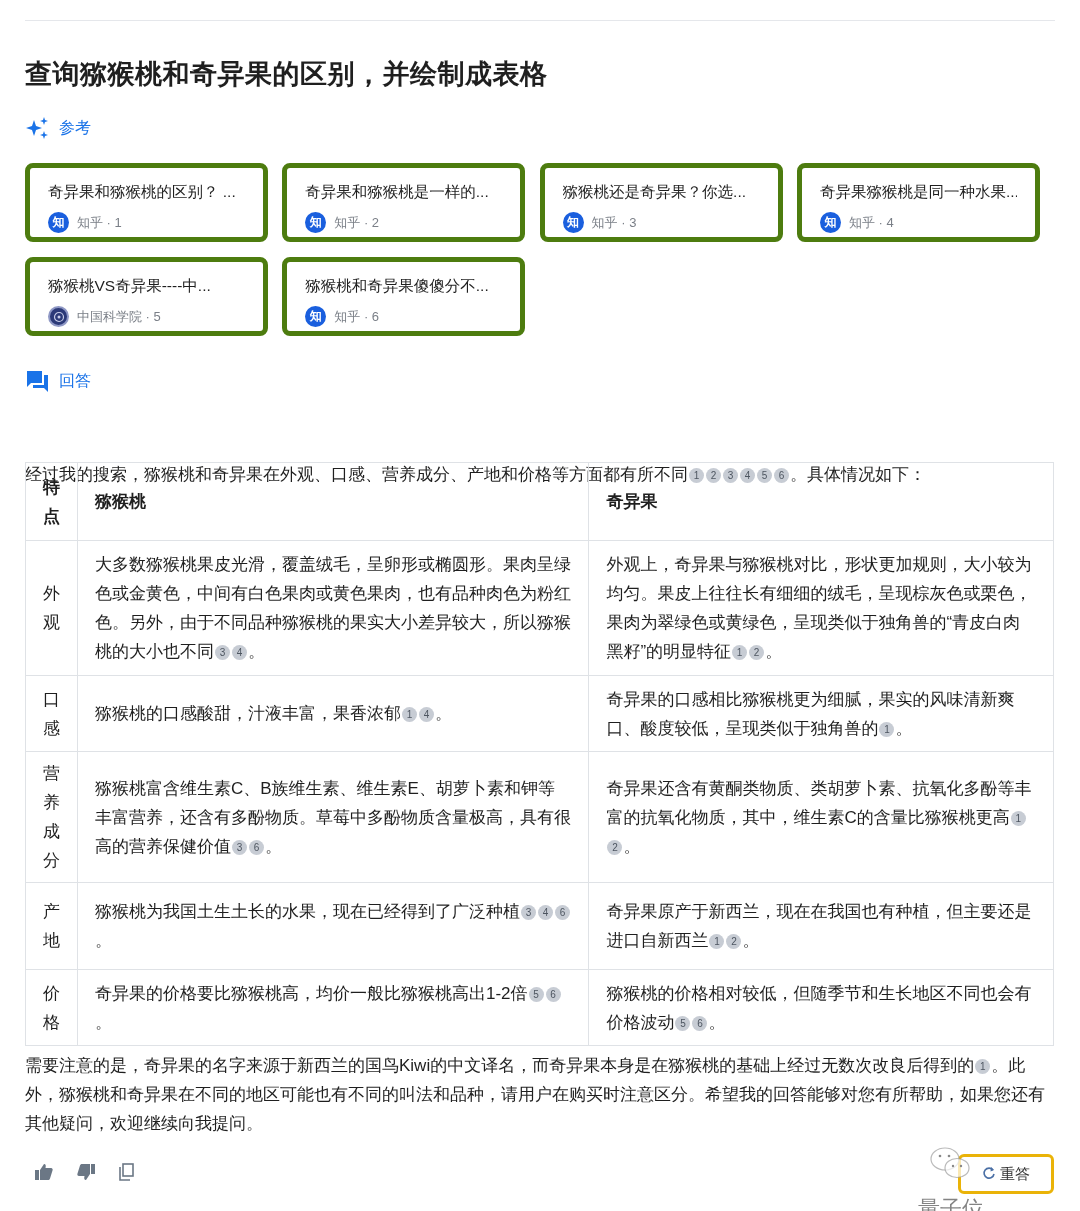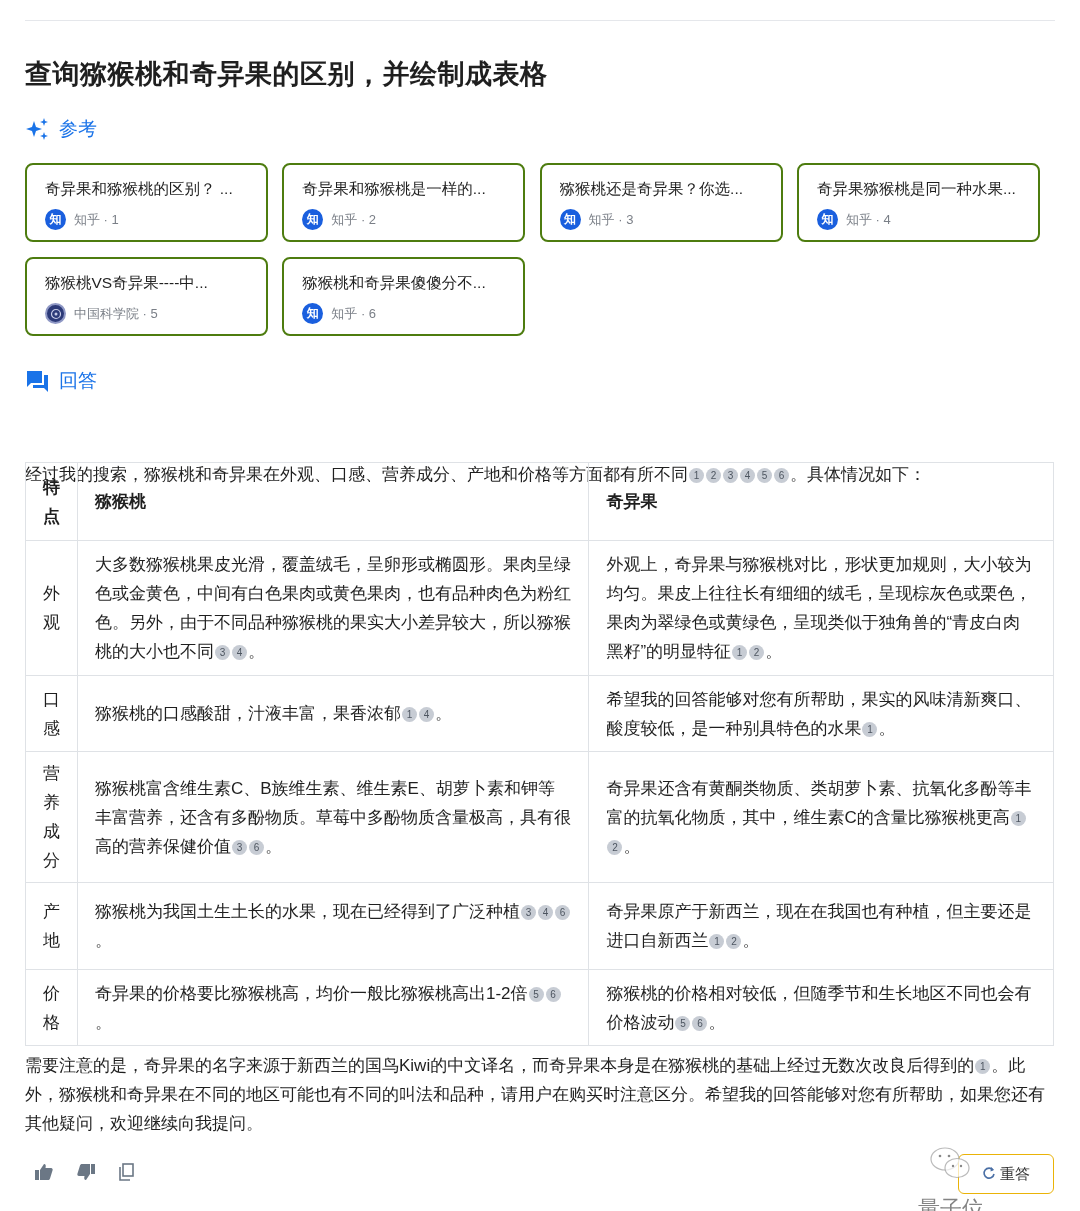--- a/index.html
+++ b/index.html
@@ -3,27 +3,27 @@
 <meta charset="utf-8">
 <style>
   * { box-sizing: border-box; margin: 0; padding: 0; }
   html, body { width: 1080px; height: 1211px; background: #ffffff; overflow: hidden; }
   body { font-family: "Liberation Sans", "DejaVu Sans", sans-serif; color: #1f1f1f; position: relative; }
 
   .top-divider { position: absolute; left: 25px; top: 20px; width: 1030px; height: 1px; background: #e5e7eb; }
 
   .question { position: absolute; left: 25px; top: 56px; font-size: 27px; font-weight: bold; color: #1f1f1f; letter-spacing: 0.5px; }
 
-  .section-head { position: absolute; left: 25px; display: flex; align-items: center; gap: 8px; color: #1a73e8; font-size: 19px; }
+  .section-head { position: absolute; left: 25px; display: flex; align-items: center; gap: 8px; color: #1a73e8; font-size: 16px; }
   .section-head.refs { top: 116px; }
   .section-head.answer { top: 368px; }
   .section-head svg { display: block; }
 
   .ref-grid { position: absolute; left: 25px; top: 163px; width: 1030px; display: grid; grid-template-columns: repeat(4, 243px); column-gap: 14.3px; row-gap: 15px; }
-  .ref-card { height: 79px; border: 2px solid #4d7c0f; border-radius: 8px; padding: 14px 18px 0 18px; background: #fff; cursor: pointer; }
+  .ref-card { height: 79px; border: 5px solid #4d7c0f; border-radius: 8px; padding: 14px 18px 0 18px; background: #fff; cursor: pointer; }
   .ref-title { font-size: 15.5px; color: #1f1f1f; white-space: nowrap; overflow: hidden; }
   .ref-meta { margin-top: 9px; display: flex; align-items: center; gap: 8px; font-size: 13px; color: #7a7f87; }
   .src-icon { width: 21px; height: 21px; border-radius: 50%; display: flex; align-items: center; justify-content: center; color: #fff; font-size: 12px; font-weight: bold; }
   .src-icon.zhihu { background: #1a5fde; }
   .src-icon.cas { background: #2c3a78; border: 2px solid #8f98c5; }
 
   .intro { position: absolute; left: 25px; top: 432px; font-size: 17px; color: #1f1f1f; white-space: nowrap; margin-top: 31px; }
 
   .cite { display: inline-flex; align-items: center; justify-content: center; width: 15px; height: 15px; border-radius: 50%; background: #c7ccd4; color: #4d5560; font-size: 10px; margin: 0 1px; vertical-align: 1px; cursor: pointer; }
 
@@ -33,21 +33,21 @@
   table.cmp th.feat, table.cmp td.feat { width: 52px; text-align: center; padding: 6px 14px; }
   table.cmp td { padding: 0 17px; color: #1f1f1f; }
   table.cmp td.c1 { width: 512px; }
   table.cmp td.c2 { width: 465px; }
 
   .closing { position: absolute; left: 25px; top: 1051px; width: 1030px; font-size: 17px; line-height: 29px; color: #1f1f1f; }
 
   .actions { position: absolute; left: 34px; top: 1163px; display: flex; gap: 22px; align-items: center; }
   .actions span { display: block; cursor: pointer; }
 
-  .regen { position: absolute; left: 958px; top: 1154px; width: 96px; height: 40px; border: 1px solid #eab308; border-radius: 6px; background: #fff; display: flex; align-items: center; justify-content: center; gap: 4px; font-size: 15px; color: #333; cursor: pointer; }
+  .regen { position: absolute; left: 958px; top: 1154px; width: 96px; height: 40px; border: 3px solid #eab308; border-radius: 6px; background: #fff; display: flex; align-items: center; justify-content: center; gap: 4px; font-size: 15px; color: #333; cursor: pointer; }
   .watermark { position: absolute; left: 918px; top: 1146px; display: flex; align-items: center; gap: 6px; color: rgba(90,90,90,0.75); font-size: 22px; pointer-events: none; flex-direction: column; }
 </style>
 </head>
 <body>
 
 <div class="top-divider"></div>
 
 <h1 class="question">查询猕猴桃和奇异果的区别，并绘制成表格</h1>
 
 <div class="section-head refs">
@@ -133,21 +133,21 @@
   </thead>
   <tbody>
     <tr style="height:135px">
       <td class="feat">外观</td>
       <td class="c1"><span>大多数猕猴桃果皮光滑，覆盖绒毛，呈卵形或椭圆形。果肉呈绿色或金黄色，中间有白色果肉或黄色果肉，也有品种肉色为粉红色。另外，由于不同品种猕猴桃的果实大小差异较大，所以猕猴桃的大小也不同</span><span class="cite">3</span><span class="cite">4</span>。</td>
       <td class="c2"><span>外观上，奇异果与猕猴桃对比，形状更加规则，大小较为均匀。果皮上往往长有细细的绒毛，呈现棕灰色或栗色，果肉为翠绿色或黄绿色，呈现类似于独角兽的“青皮白肉黑籽”的明显特征</span><span class="cite">1</span><span class="cite">2</span>。</td>
     </tr>
     <tr style="height:76px">
       <td class="feat">口感</td>
       <td class="c1"><span>猕猴桃的口感酸甜，汁液丰富，果香浓郁</span><span class="cite">1</span><span class="cite">4</span>。</td>
-      <td class="c2"><span>希望我的回答能够对您有所帮助，果实的风味清新爽口、酸度较低，是一种别具特色的水果</span><span class="cite">1</span>。</td>
+      <td class="c2"><span>奇异果的口感相比猕猴桃更为细腻，果实的风味清新爽口、酸度较低，呈现类似于独角兽的</span><span class="cite">1</span>。</td>
     </tr>
     <tr style="height:131px">
       <td class="feat">营养成分</td>
       <td class="c1"><span>猕猴桃富含维生素C、B族维生素、维生素E、胡萝卜素和钾等丰富营养，还含有多酚物质。草莓中多酚物质含量极高，具有很高的营养保健价值</span><span class="cite">3</span><span class="cite">6</span>。</td>
       <td class="c2"><span>奇异果还含有黄酮类物质、类胡萝卜素、抗氧化多酚等丰富的抗氧化物质，其中，维生素C的含量比猕猴桃更高</span><span class="cite">1</span><span class="cite">2</span>。</td>
     </tr>
     <tr style="height:87px">
       <td class="feat">产地</td>
       <td class="c1"><span>猕猴桃为我国土生土长的水果，现在已经得到了广泛种植</span><span class="cite">3</span><span class="cite">4</span><span class="cite">6</span>。</td>
       <td class="c2"><span>奇异果原产于新西兰，现在在我国也有种植，但主要还是进口自新西兰</span><span class="cite">1</span><span class="cite">2</span>。</td>

